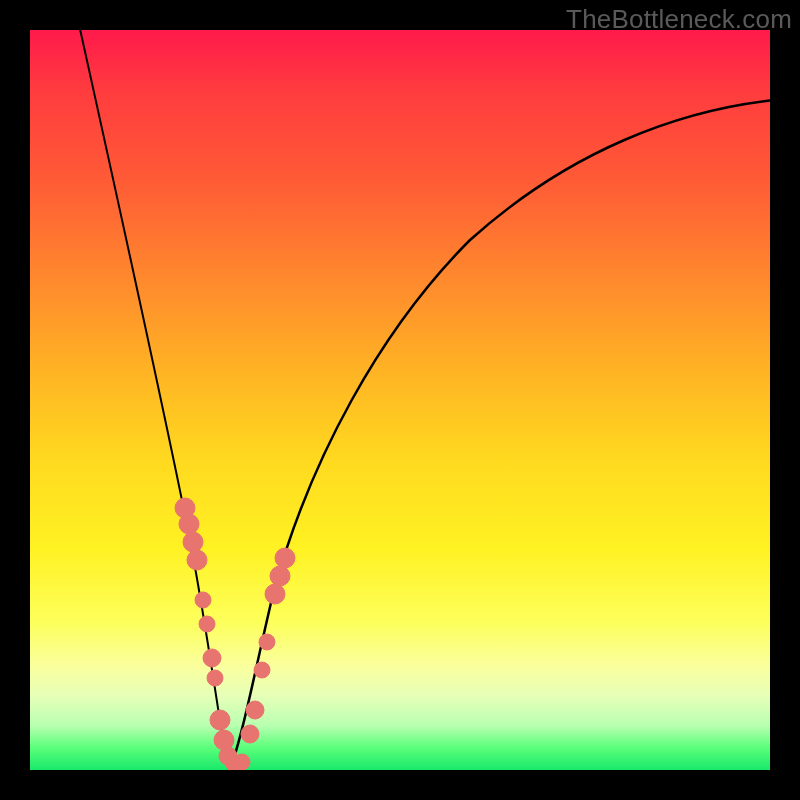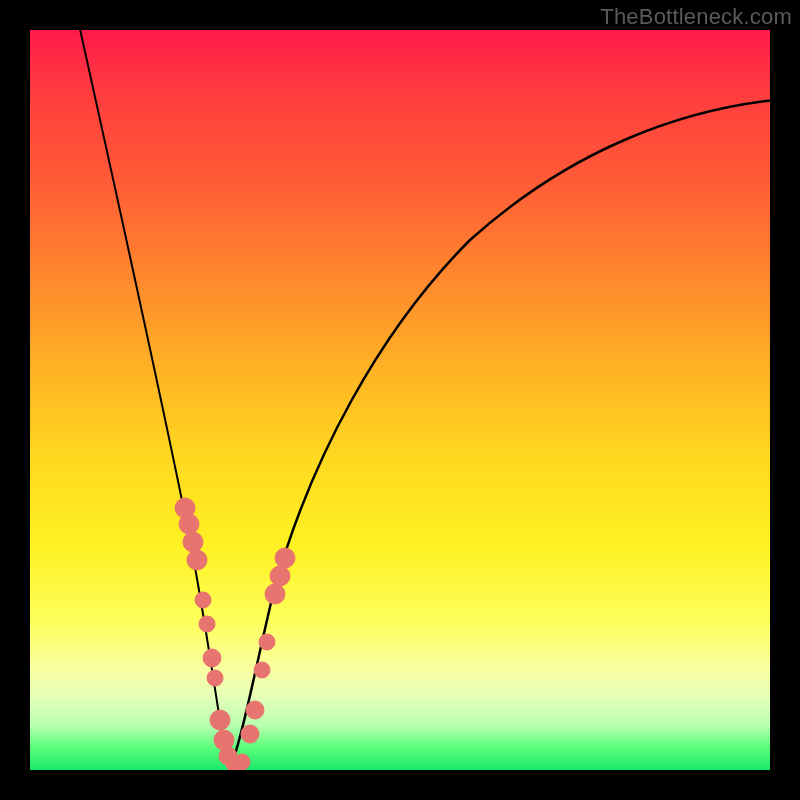--- a/index.html
+++ b/index.html
@@ -15,21 +15,21 @@
     position: relative;
     width: 800px;
     height: 800px;
     background: #000;
   }
   .watermark {
     position: absolute;
     top: 4px;
     right: 8px;
     color: #5a5a5a;
-    font-size: 22px;
+    font-size: 26px;
     font-weight: 500;
     letter-spacing: 0.2px;
     z-index: 10;
     user-select: none;
   }
   .plot-area {
     position: absolute;
     left: 30px;
     top: 30px;
     width: 740px;

